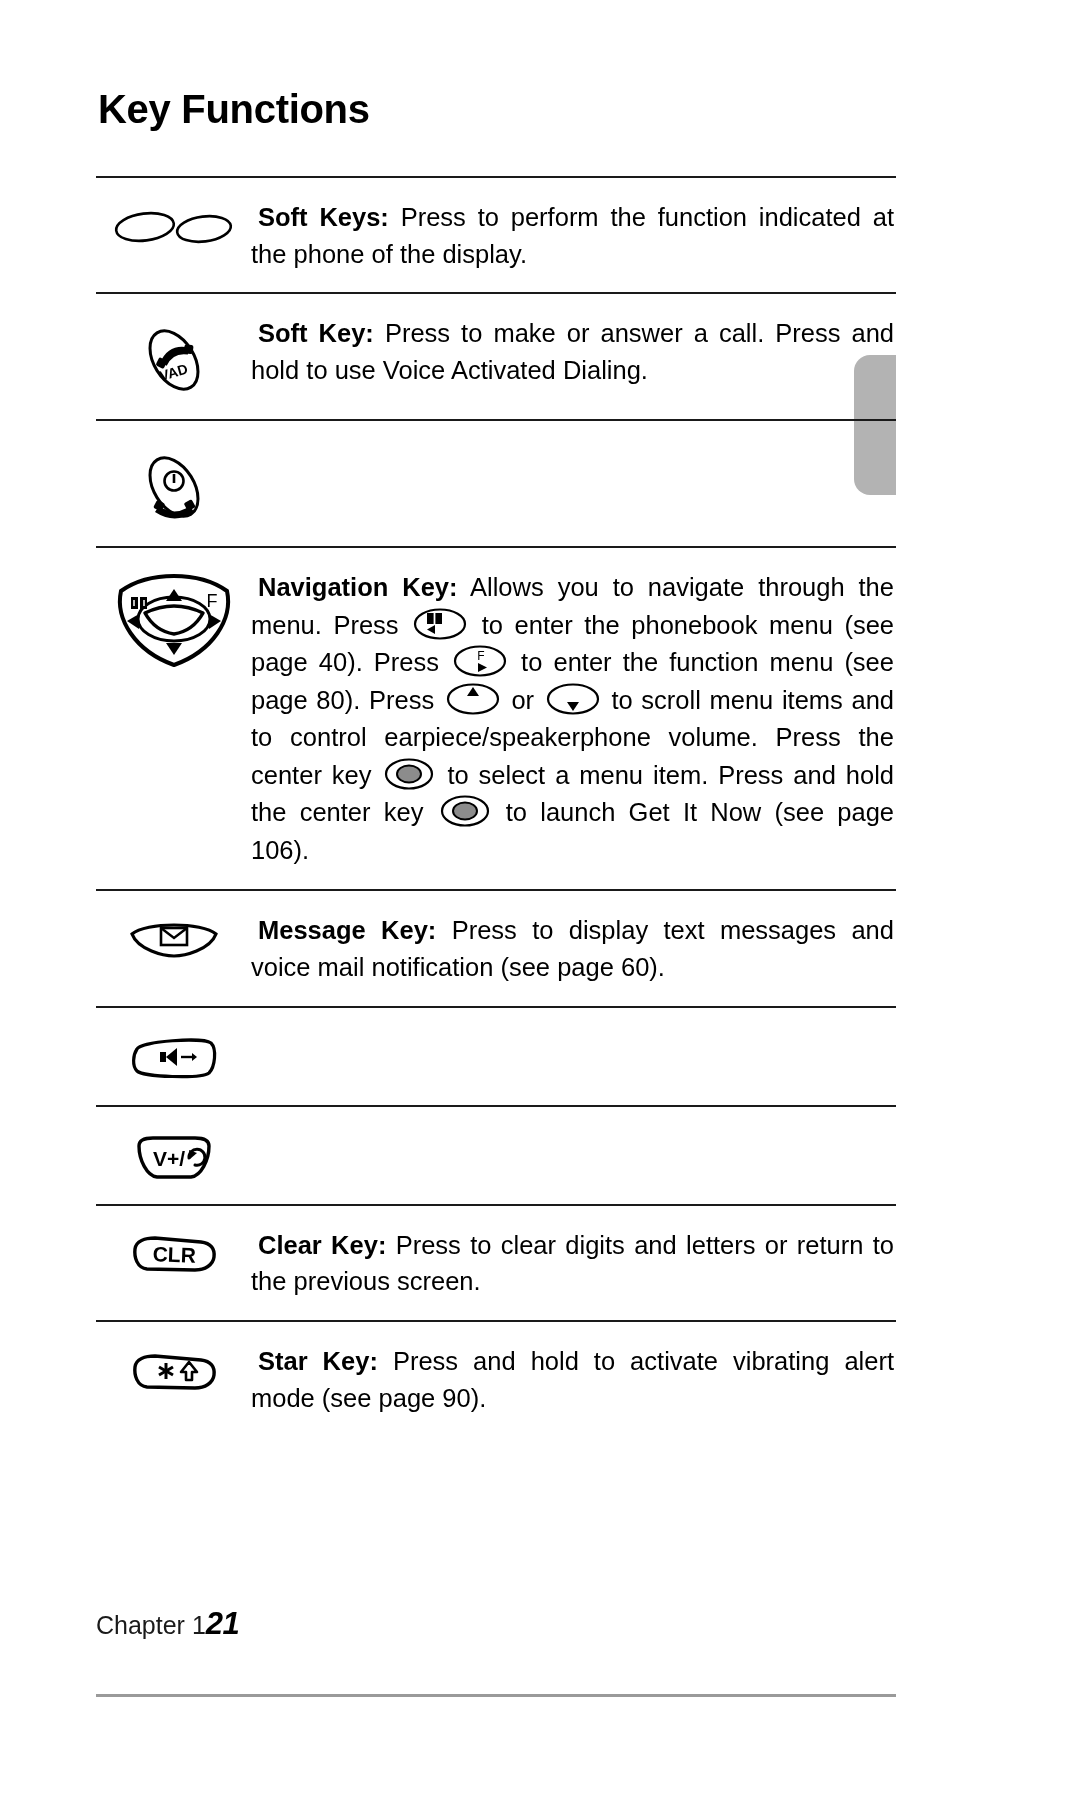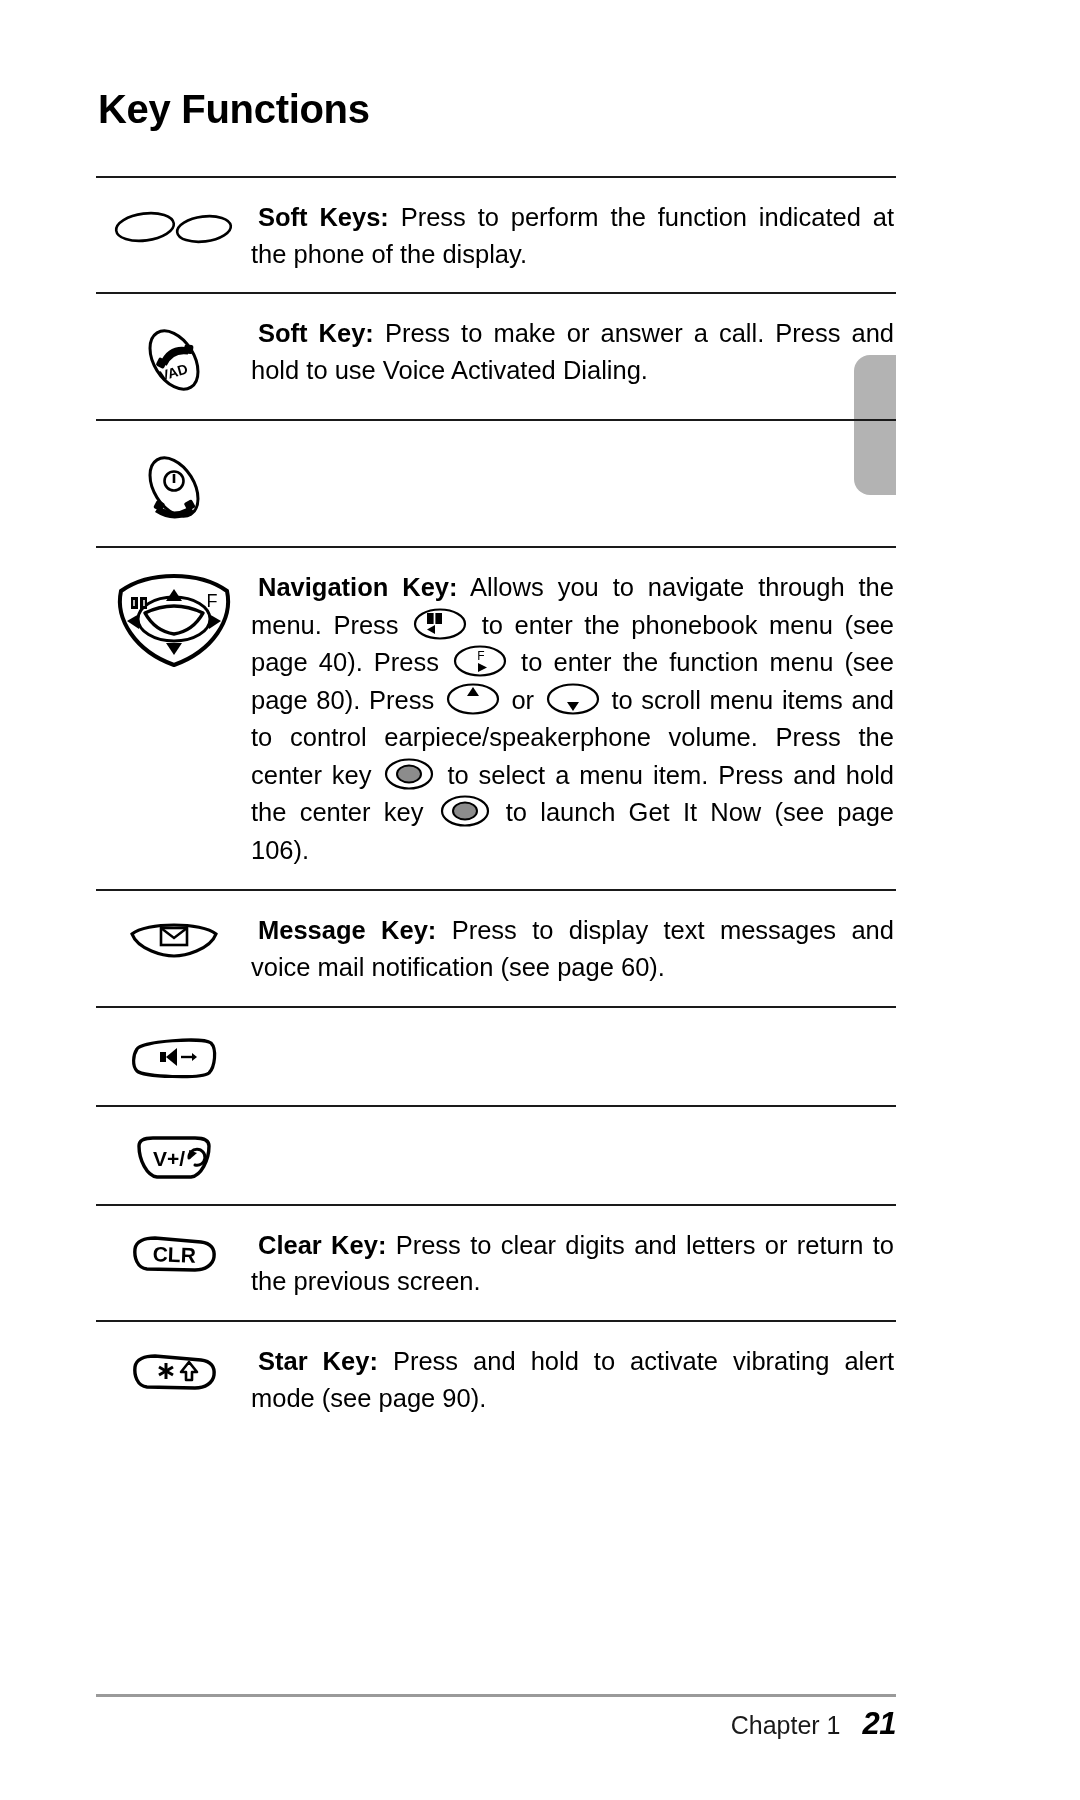--- a/index.html
+++ b/index.html
@@ -97,35 +97,33 @@
     position: absolute;
     left: 96px;
     top: 1694px;
     width: 800px;
     height: 0;
     border-top: 3px solid #9a9a9a;
   }
   .footer {
     position: absolute;
     left: 96px;
-    top: 1706px;
+    top: 1606px;
     width: 800px;
     display: flex;
-    justify-content: flex-end;
     align-items: baseline;
   }
   .footer-chapter {
     font-size: 25px;
     color: #1a1a1a;
   }
   .footer-page {
     font-size: 31px;
     font-weight: bold;
     font-style: italic;
-    margin-left: 22px;
     letter-spacing: -0.5px;
   }
 
   svg { display: block; overflow: visible; }
 </style>
 </head>
 <body>
 
 <div class="page">
 

